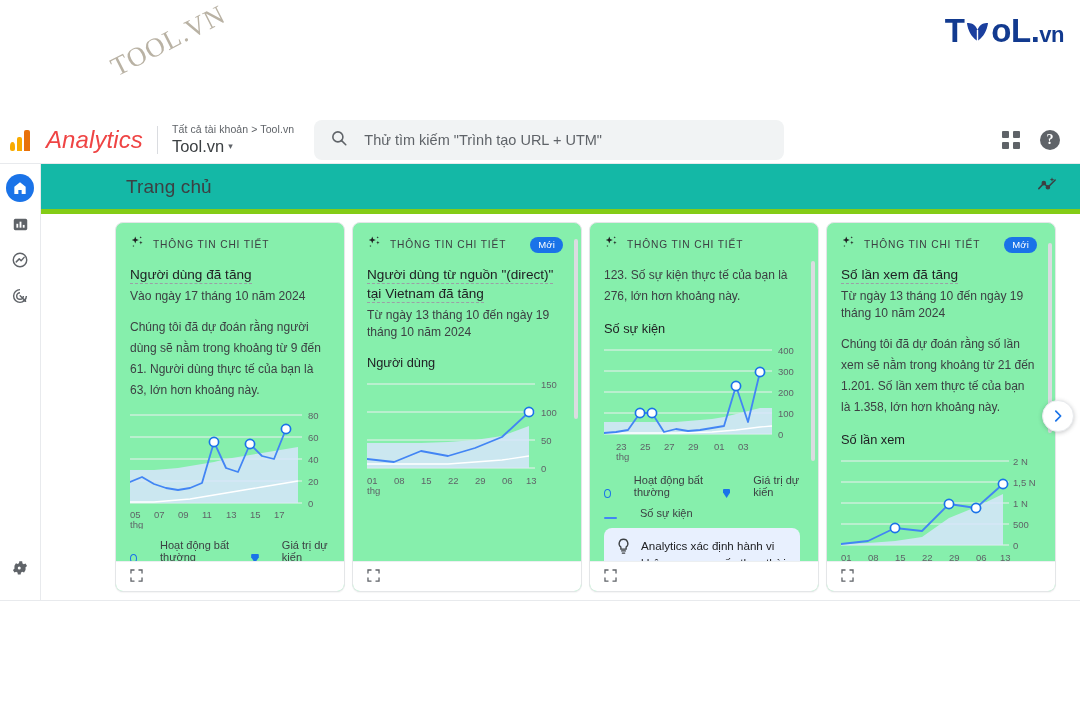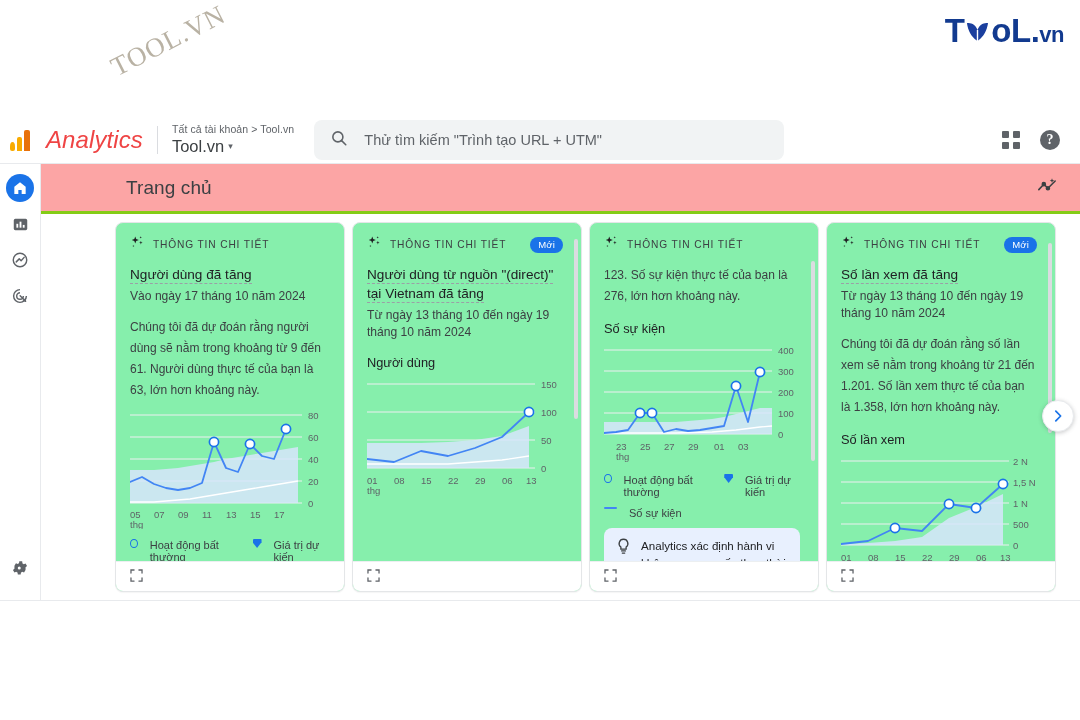--- a/index.html
+++ b/index.html
@@ -86,21 +86,21 @@
   }
   .rail-item { width: 28px; height: 28px; margin-bottom: 8px; display:flex; align-items:center;
                justify-content:center; border-radius: 50%; cursor:pointer; }
   .rail-item.active { background: #1a73e8; }
   .rail-spacer { flex: 1; }
   .rail-gear { margin-bottom: 18px; }
 
   
   .pagehdr {
     position:absolute; left: 41px; top: 164px; width: 1039px; height: 50px;
-    background:#fca5a5; display:flex; align-items:center; border-bottom: 3px solid #84cc16; text-align: right;
+    background:#14b8a6; display:flex; align-items:center; border-bottom: 5px solid #84cc16; text-align: right;
   }
   .page-title { margin-left: 85px; font-size: 19px; color:#3c4043; letter-spacing:.1px; }
   .insights-icon { margin-left:auto; margin-right: 22px; cursor:pointer; }
 
   
   .content {
     position:absolute; left: 41px; top: 214px; width: 1039px; height: 386px;
     background: #fff; overflow: hidden;
   }
   .cards {
@@ -135,21 +135,21 @@
   .card-title-wrap { margin-bottom: 4px; }
   .card-sub { font-size: 12.1px; color:#3c4043; line-height: 17px; margin-top: 3px; }
   .card-desc { font-size: 12px; color:#3c4043; line-height: 21px; margin-top: 12px; }
   .metric-label { font-size: 12.8px; color:#202124; font-weight:500; margin-top: 14px; }
 
   .chart-wrap { margin-top: 6px; position:relative; }
   .chart-svg { display:block; }
 
   .legend { margin-top: 10px; }
   .legend-row { display:flex; align-items:center; gap: 14px; margin-bottom: 9px; }
-  .legend-item { display:flex; align-items:flex-start; gap: 12px; font-size: 11px; color:#3c4043; }
+  .legend-item { display:flex; align-items:flex-end; gap: 23px; font-size: 11px; color:#3c4043; }
   .lg-ring { width:9px; height:9px; border-radius:50%; border:1.6px solid #1a73e8; }
   .lg-band { width:11px; height:9px; background:#1a73e8; border-radius:1px;
              clip-path: polygon(0 0, 100% 0, 100% 35%, 50% 100%, 0 35%); }
   .lg-line { width:13px; height:2.2px; background:#4285f4; border-radius:2px; }
 
   .tipbox {
     margin-top: 8px; background:#e8f0fe; border-radius: 8px; padding: 10px 12px;
     display:flex; gap:10px;
   }
   .tip-text { font-size: 11.6px; color:#202124; line-height: 16.5px; }

